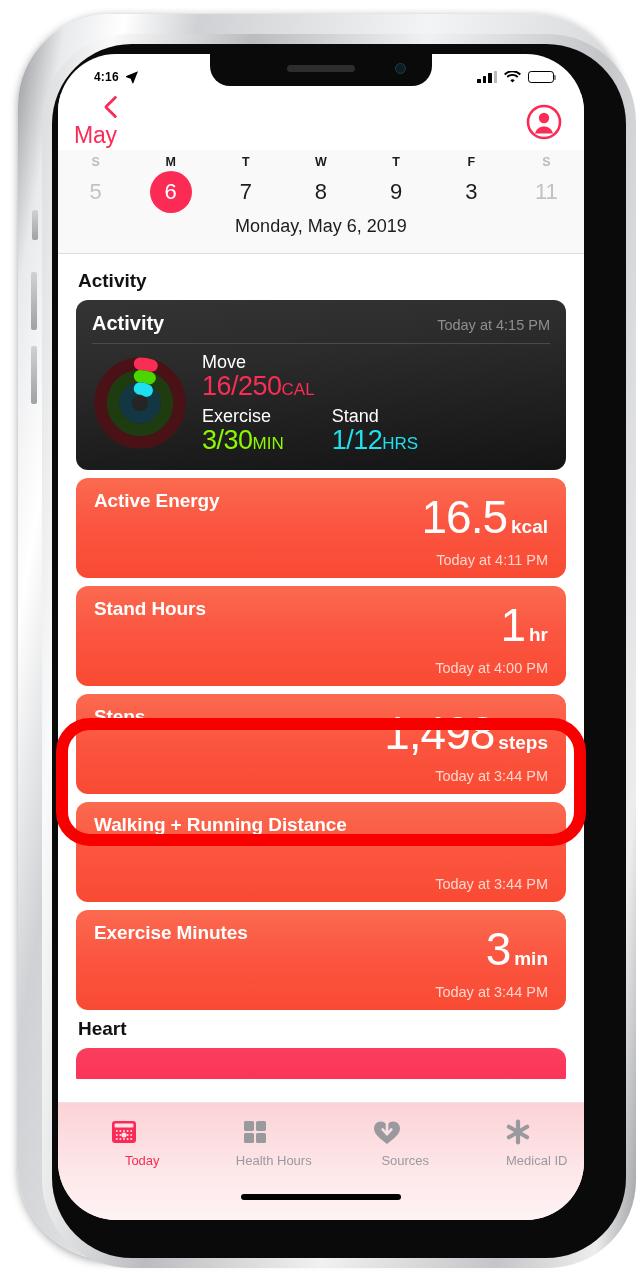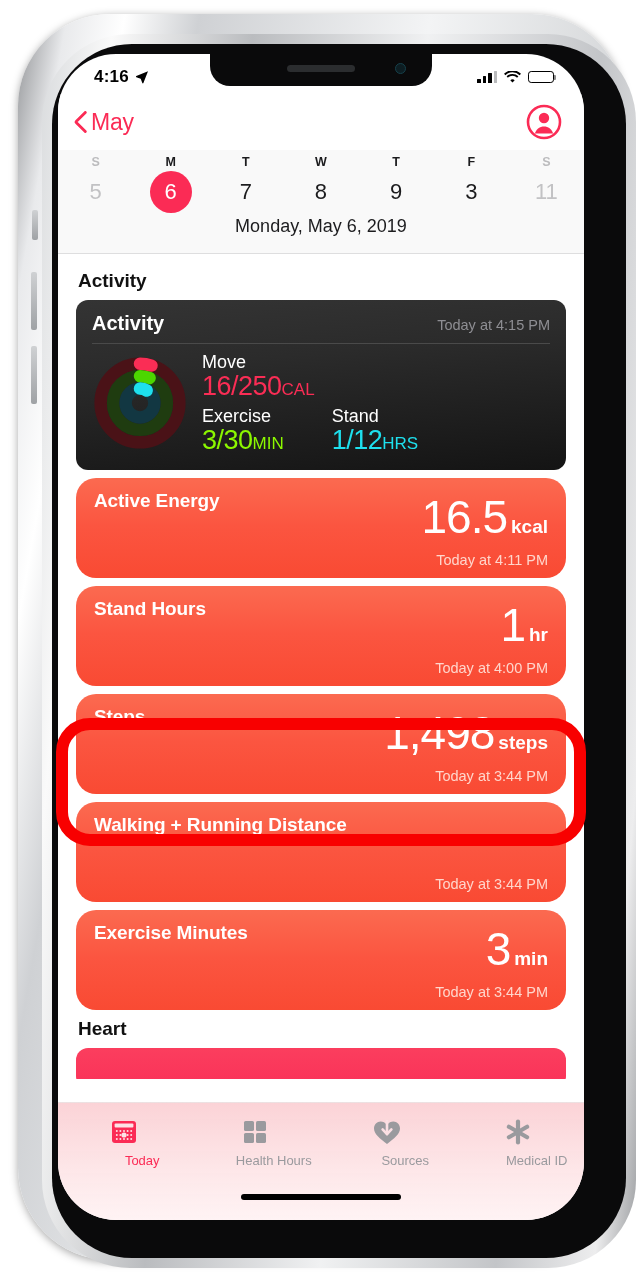--- a/index.html
+++ b/index.html
@@ -66,39 +66,39 @@
   .btn-power  { right: 13px; top: 300px; width: 6px; height: 92px; }
 
   
   .statusbar {
     position: relative; height: 40px; width: 100%;
     display: flex; align-items: center; justify-content: space-between;
     padding: 6px 30px 0 36px;
     z-index: 50;
   }
   .sb-left { display:flex; align-items:center; gap:6px; }
-  .sb-time { font-size: 17px; font-weight: 700; color:#000; letter-spacing:.2px; }
+  .sb-time { font-size: 12px; font-weight: 700; color:#000; letter-spacing:.2px; }
   .loc-arrow { display:block; }
   .sb-right { display:flex; align-items:center; gap:7px; }
   .cell-bars { display:flex; align-items:flex-end; gap:2px; height:12px; }
   .cell-bars i { display:block; width:3.4px; background:#000; border-radius:.6px; }
   .cell-bars i:nth-child(1){height:4px}
   .cell-bars i:nth-child(2){height:7px}
   .cell-bars i:nth-child(3){height:10px}
   .cell-bars i:nth-child(4){height:12px;background:#b9babc}
   .battery { width:26px; height:12.5px; border:1.4px solid #000; border-radius:3.2px; padding:1.4px; position:relative;}
   .battery .fill{ height:100%; width:72%; background:#000; border-radius:1.4px;}
   .battery:after{content:"";position:absolute;right:-3.4px;top:3.6px;width:2px;height:5px;background:#000;border-radius:0 1px 1px 0;opacity:.45;}
 
   
   .navbar {
     height: 56px; display:flex; align-items:center; justify-content:space-between;
     padding: 0 22px 0 16px; background:#fff;
   }
-  .back-btn { display:flex; align-items:center; gap:4px; cursor:pointer; }
+  .back-btn { display:flex; align-items:flex-end; gap:4px; cursor:pointer;flex-direction:column; }
   .chev { width:13px; height:22px; }
   .back-label { font-size:23px; color:#fb2b55; letter-spacing:-.2px; }
   .profile-icon { width:36px; height:36px; }
 
   
   .weekstrip { background:#f9f9f9; padding: 2px 0 4px; }
   .dow-row, .date-row { display:flex; }
   .dow-row > div, .date-row > div {
     flex:1; text-align:center;
   }
@@ -142,21 +142,21 @@
   .m-label { font-size:18px; color:#fff; line-height:1.12; }
   .m-value { font-size:27px; line-height:1.1; letter-spacing:-.5px; }
   .m-value .unit { font-size:17px; letter-spacing:0; }
   .move-v   { color:#fa2d55; }
   .ex-v     { color:#8cf700; }
   .stand-v  { color:#1ee0ee;text-align:right; }
   .ac-row2 { display:flex; gap:48px; margin-top:4px; }
 
   
   .metric-card {
-    position:relative; border-radius:20px; margin-bottom:8px;
+    position:relative; border-radius:12px; margin-bottom:8px;
     background: linear-gradient(180deg,#fb6a50 0%, #fb5540 48%, #f94a33 100%);
     padding: 12px 18px 10px 18px; color:#fff; height:100px;
   }
   .mc-title { font-size:19px; font-weight:700; letter-spacing:-.1px; }
   .mc-valrow {
     position:absolute; right:18px; top:16px;
     display:flex; align-items:baseline; gap:4px;
   }
   .mc-value { font-size:46px; font-weight:300; letter-spacing:-1px; line-height:1; }
   .mc-unit  { font-size:19px; font-weight:700; }

